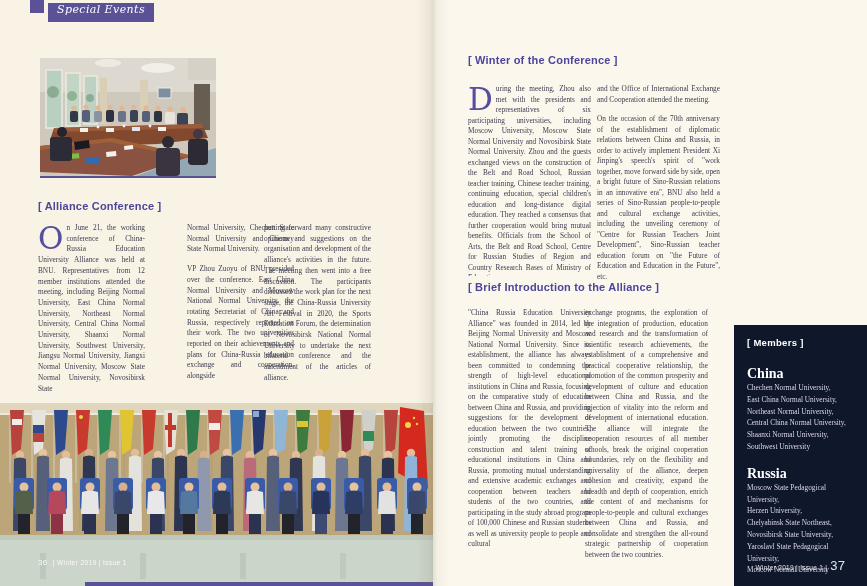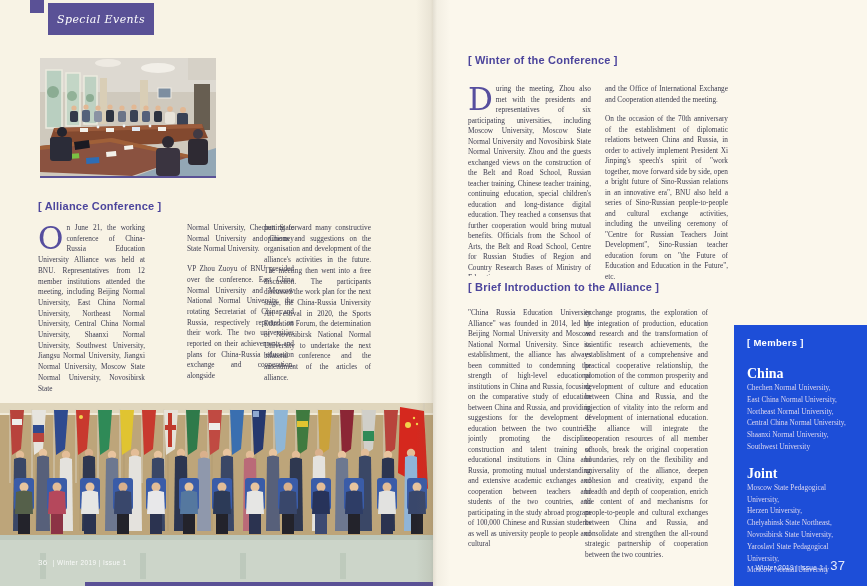--- a/index.html
+++ b/index.html
@@ -3,45 +3,45 @@
 <meta charset="utf-8">
 <style>
   html,body{margin:0;padding:0;background:#e9e5d9;}
   .spread{position:relative;width:867px;height:586px;overflow:hidden;
           font-family:"Liberation Serif", serif;background:#f9f5e9;}
   .page-left{position:absolute;left:0;top:0;width:433px;height:586px;background:#f8f3e5;}
   .page-right{position:absolute;left:433px;top:0;width:434px;height:586px;background:#fbf7ec;}
   .gutter{position:absolute;left:416px;top:0;width:34px;height:586px;pointer-events:none;
           background:linear-gradient(90deg,rgba(0,0,0,0) 0%,rgba(110,100,80,.10) 42%,rgba(110,100,80,.17) 50%,rgba(110,100,80,.06) 62%,rgba(0,0,0,0) 100%);}
   .corner-square{position:absolute;left:30px;top:0;width:14px;height:13px;background:#5a5196;}
-  .banner{position:absolute;left:48px;top:3px;width:106px;height:32px;background:#5a5196;
-          color:#fff;display:flex;align-items:center;justify-content:center;
+  .banner{position:absolute;left:48px;top:3px;width:106px;height:19px;background:#5a5196;
+          color:#fff;display:flex;justify-content:center;
           font-family:"DejaVu Serif", serif;font-style:italic;font-size:11px;letter-spacing:.4px;}
   .photo1{position:absolute;left:40px;top:58px;width:176px;height:118px;border-bottom:2px solid #5a5196;}
   .photo1 svg,.photo2 svg{display:block;}
   .sec-title{position:absolute;margin:0;font-family:"Liberation Sans", sans-serif;
              font-weight:bold;font-size:11px;color:#4c459c;letter-spacing:.2px;}
   #title-alliance{left:38px;top:200px;}
   #title-outcome{left:468px;top:54px;}
   #title-intro{left:468px;top:281px;}
   .bodycol{position:absolute;text-align:justify;color:#3c3c50;}
   .lcol{width:107px;font-size:7.3px;line-height:10.7px;max-height:178px;overflow:hidden;}
   .lc1{left:38px;top:223px;} .lc2{left:151px;top:223px;margin-left:36px;} .lc3{left:264px;top:223px;}
   .rcol{width:123px;font-size:7.3px;line-height:10.5px;overflow:hidden;}
-  .oc1{left:468px;top:84px;max-height:192px;} .oc2{left:597px;top:84px;max-height:196px;margin-left:8px;}
+  .oc1{left:468px;top:84px;max-height:192px;} .oc2{left:597px;top:84px;max-height:196px;}
   .ic1{left:468px;top:308px;max-height:252px;} .ic2{left:585px;top:308px;max-height:252px;}
   .para2{margin-top:9px;}
   .dropcap{float:left;font-size:31px;line-height:26px;padding:2px 3px 0 0;
            color:#564e9e;font-family:"DejaVu Serif", serif;}
   .photo2{position:absolute;left:0;top:403px;width:433px;height:183px;}
   .bottom-strip{position:absolute;left:85px;top:582px;width:348px;height:4px;background:#5a5196;}
   .footer-left{position:absolute;left:38px;top:558px;color:rgba(255,255,255,.88);
                font-family:"Liberation Sans", sans-serif;font-size:6.5px;letter-spacing:.4px;}
   .footer-left .pn{font-size:8px;margin-right:5px;}
-  .members{position:absolute;left:734px;top:325px;width:133px;height:261px;background:#1d4ed8;
+  .members{position:absolute;left:734px;top:325px;width:133px;height:261px;background:#0f172a;
            color:#fff;box-sizing:border-box;padding:12px 13px;}
   .members .mtitle{font-family:"Liberation Sans", sans-serif;font-weight:bold;font-size:9.5px;letter-spacing:.3px;}
   .members .country{font-weight:bold;font-size:14px;margin-top:18px;}
   .members .country.second{margin-top:13px;}
   .members .item{font-size:7.3px;line-height:11.8px;color:#ddd7ef;}
   .footer-right{position:absolute;left:734px;top:558px;width:133px;text-align:center;
                 color:rgba(255,255,255,.88);font-family:"Liberation Sans", sans-serif;
                 font-size:6.5px;letter-spacing:.3px;}
   .footer-right .pn{font-size:13px;margin-left:3px;}
 </style>
@@ -443,21 +443,21 @@
 
   <div class="members">
     <div class="mtitle">[ Members ]</div>
     <div class="country">China</div>
     <div class="item">Chechen Normal University,</div>
     <div class="item">East China Normal University,</div>
     <div class="item">Northeast Normal University,</div>
     <div class="item">Central China Normal University,</div>
     <div class="item">Shaanxi Normal University,</div>
     <div class="item">Southwest University</div>
-    <div class="country second">Joint</div>
+    <div class="country second">Russia</div>
     <div class="item">Moscow State Pedagogical University,</div>
     <div class="item">Herzen University,</div>
     <div class="item">Chelyabinsk State Northeast,</div>
     <div class="item">Novosibirsk State University,</div>
     <div class="item">Yaroslavl State Pedagogical University,</div>
     <div class="item">Moscow Normal University</div>
   </div>
 
   <div class="footer-right">
     <span>Winter 2019  |  Issue 1  |</span><span class="pn">37</span>

